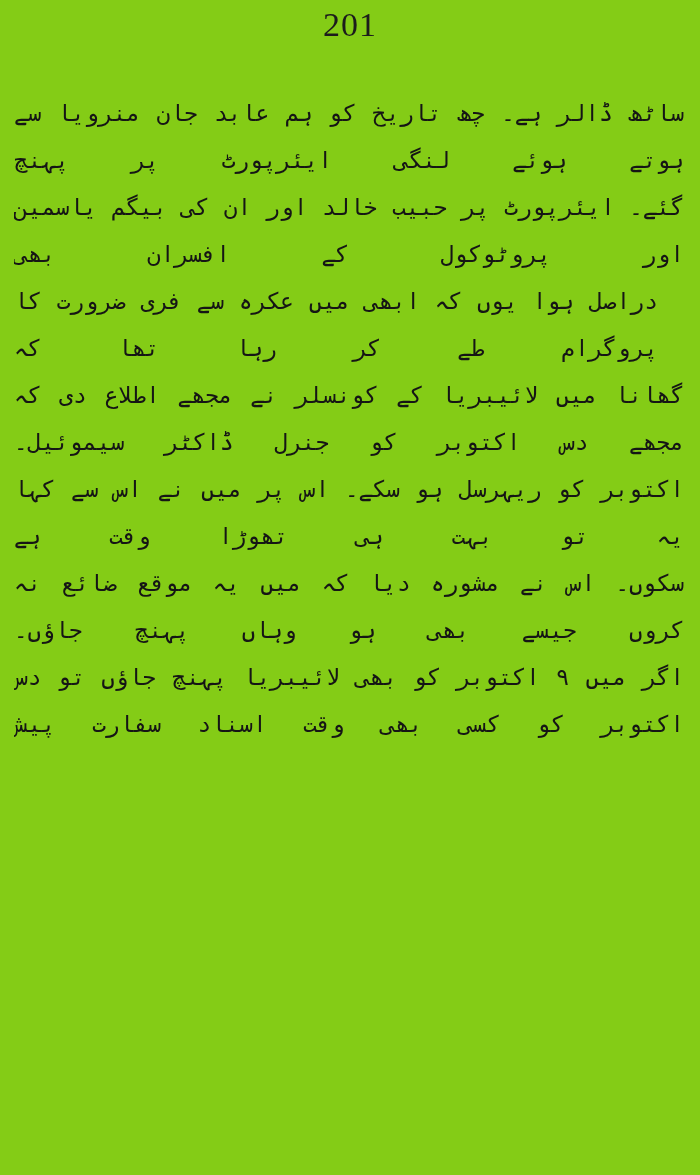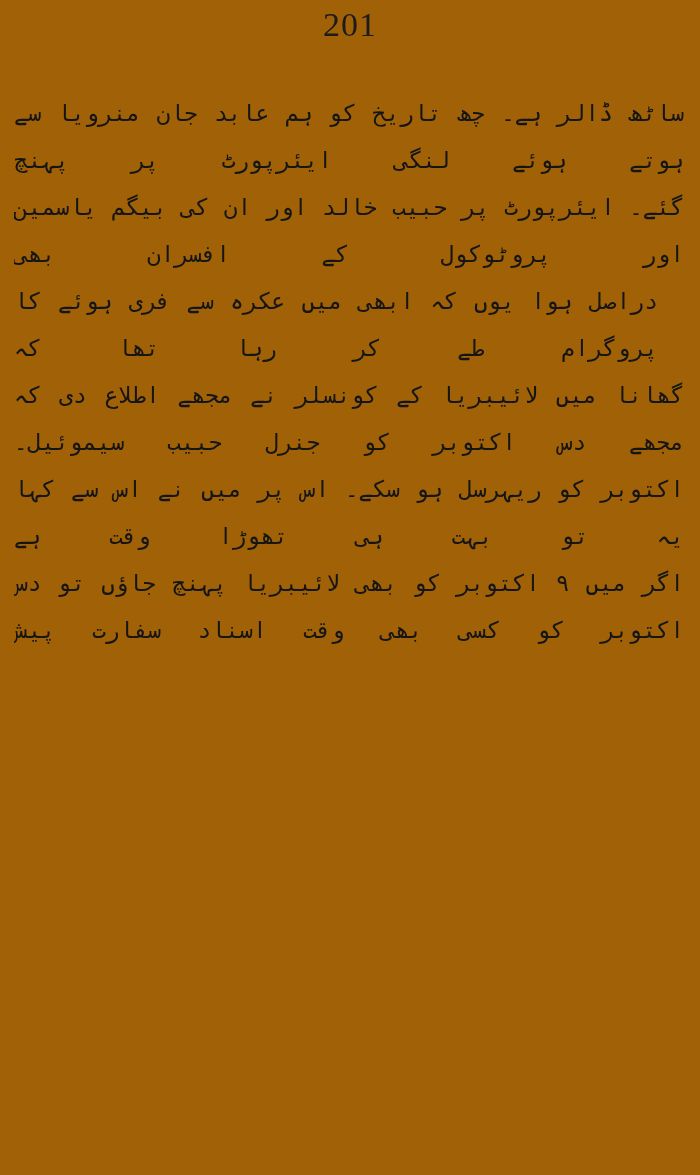--- a/index.html
+++ b/index.html
@@ -4,21 +4,21 @@
 <style>
   html, body {
     margin: 0;
     padding: 0;
     background: #ffffff;
   }
   .page {
     position: relative;
     width: 700px;
     height: 1175px;
-    background: #a16207;
+    background: #84cc16;
     overflow: hidden;
     box-sizing: border-box;
     font-family: "DejaVu Sans", sans-serif;
   }
   .page-number {
     margin-top: 6px;
     text-align: center;
     font-family: "Liberation Serif", "DejaVu Serif", serif;
     font-size: 34px;
     color: #1c1c1c;
@@ -52,18 +52,19 @@
   }
 </style>
 </head>
 <body>
 
 <div class="page">
   <div class="page-number">201</div>
   <div class="text-block" id="text-block">
       <div class="line align-justify" dir="rtl">ساٹھ ڈالر ہے۔ چھ تاریخ کو ہم عابد جان منرویا سے ہوتے ہوئے لنگی ایئرپورٹ پر پہنچ</div>
       <div class="line align-justify" dir="rtl">گئے۔ ایئرپورٹ پر حبیب خالد اور ان کی بیگم یاسمین اور پروٹوکول کے افسران بھی</div>
-      <div class="line align-justify indent" dir="rtl">دراصل ہوا یوں کہ ابھی میں عکرہ سے فری ہوئے کا پروگرام طے کر رہا تھا کہ</div>
-      <div class="line align-justify" dir="rtl">گھانا میں لائیبریا کے کونسلر نے مجھے اطلاع دی کہ مجھے دس اکتوبر کو جنرل حبیب سیموئیل۔</div>
+      <div class="line align-justify indent" dir="rtl">دراصل ہوا یوں کہ ابھی میں عکرہ سے فری ضرورت کا پروگرام طے کر رہا تھا کہ</div>
+      <div class="line align-justify" dir="rtl">گھانا میں لائیبریا کے کونسلر نے مجھے اطلاع دی کہ مجھے دس اکتوبر کو جنرل ڈاکٹر سیموئیل۔</div>
       <div class="line align-justify" dir="rtl">اکتوبر کو ریہرسل ہو سکے۔ اس پر میں نے اس سے کہا یہ تو بہت ہی تھوڑا وقت ہے</div>
+      <div class="line align-justify" dir="rtl">سکوں۔ اس نے مشورہ دیا کہ میں یہ موقع ضائع نہ کروں جیسے بھی ہو وہاں پہنچ جاؤں۔</div>
       <div class="line align-justify" dir="rtl">اگر میں ۹ اکتوبر کو بھی لائیبریا پہنچ جاؤں تو دس اکتوبر کو کسی بھی وقت اسناد سفارت پیش</div>
     </div>
 </div>
 
 </body></html>

